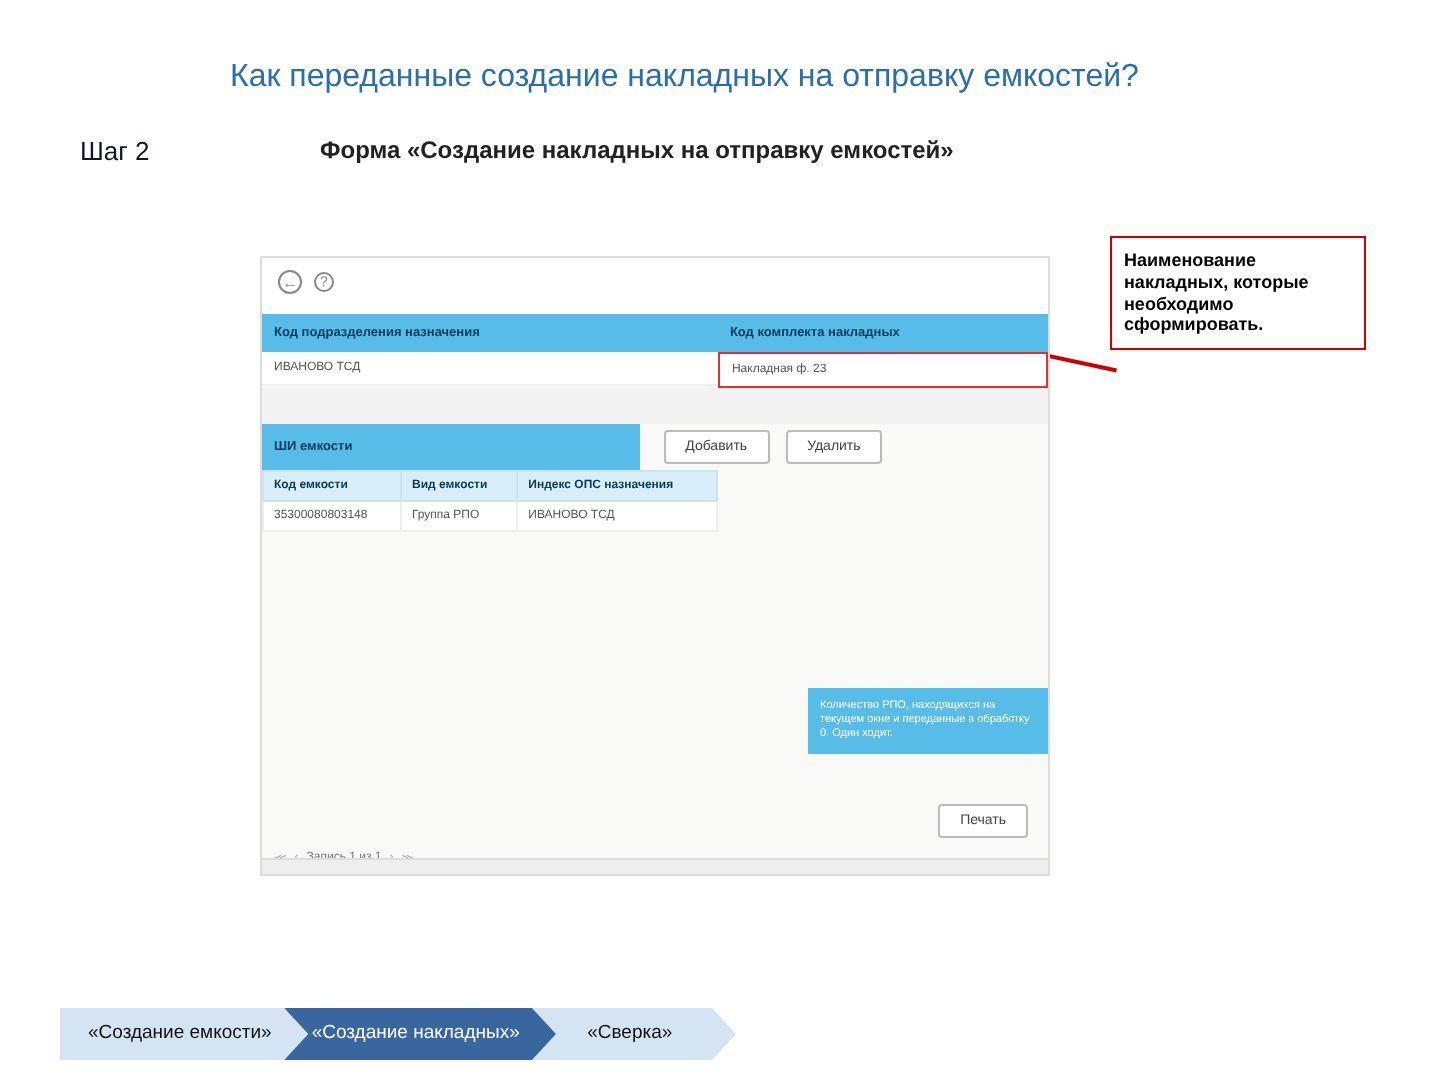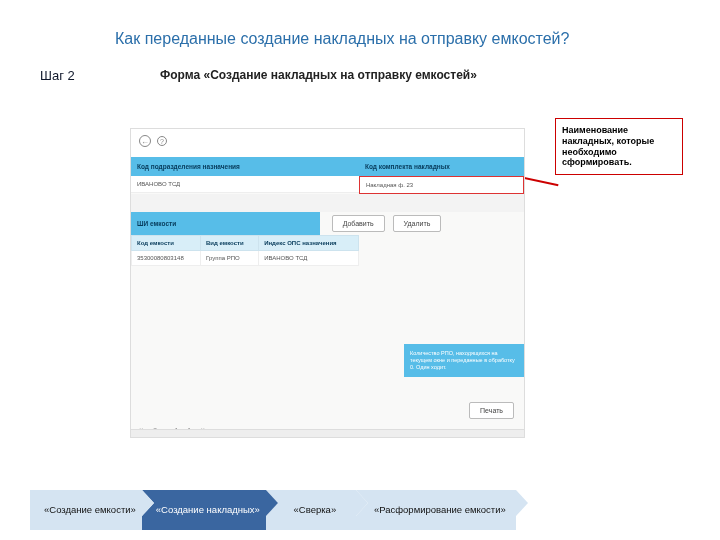--- a/index.html
+++ b/index.html
@@ -163,21 +163,21 @@
   
   .chevrons {
     position:absolute;
     bottom:10px; left:30px; right:20px;
     display:flex;
     font-size:9.5px;
     color:#111;
   }
   .chev {
     position:relative;
-    height:40px;
+    height:26px;
     display:flex; align-items:center; justify-content:center;
     text-align:center;
     line-height:1.05;
     padding: 0 6px 0 14px;
     white-space:nowrap;
   }
   .chev::before, .chev::after {
     content:'';
     position:absolute; top:0; width:0; height:0;
   }
@@ -274,16 +274,13 @@
 <div class="chevrons">
   <div class="chev c-light" style="flex:0 0 110px">
       <span>«Создание емкости»</span>
     </div>
   <div class="chev c-dark" style="flex:0 0 120px">
       <span>«Создание накладных»</span>
     </div>
   <div class="chev c-light" style="flex:0 0 90px">
       <span>«Сверка»</span>
     </div>
-  <div class="chev c-light" style="flex:0 0 160px">
-      <span>«Расформирование емкости»</span>
-    </div>
 </div>
 
 </body></html>

